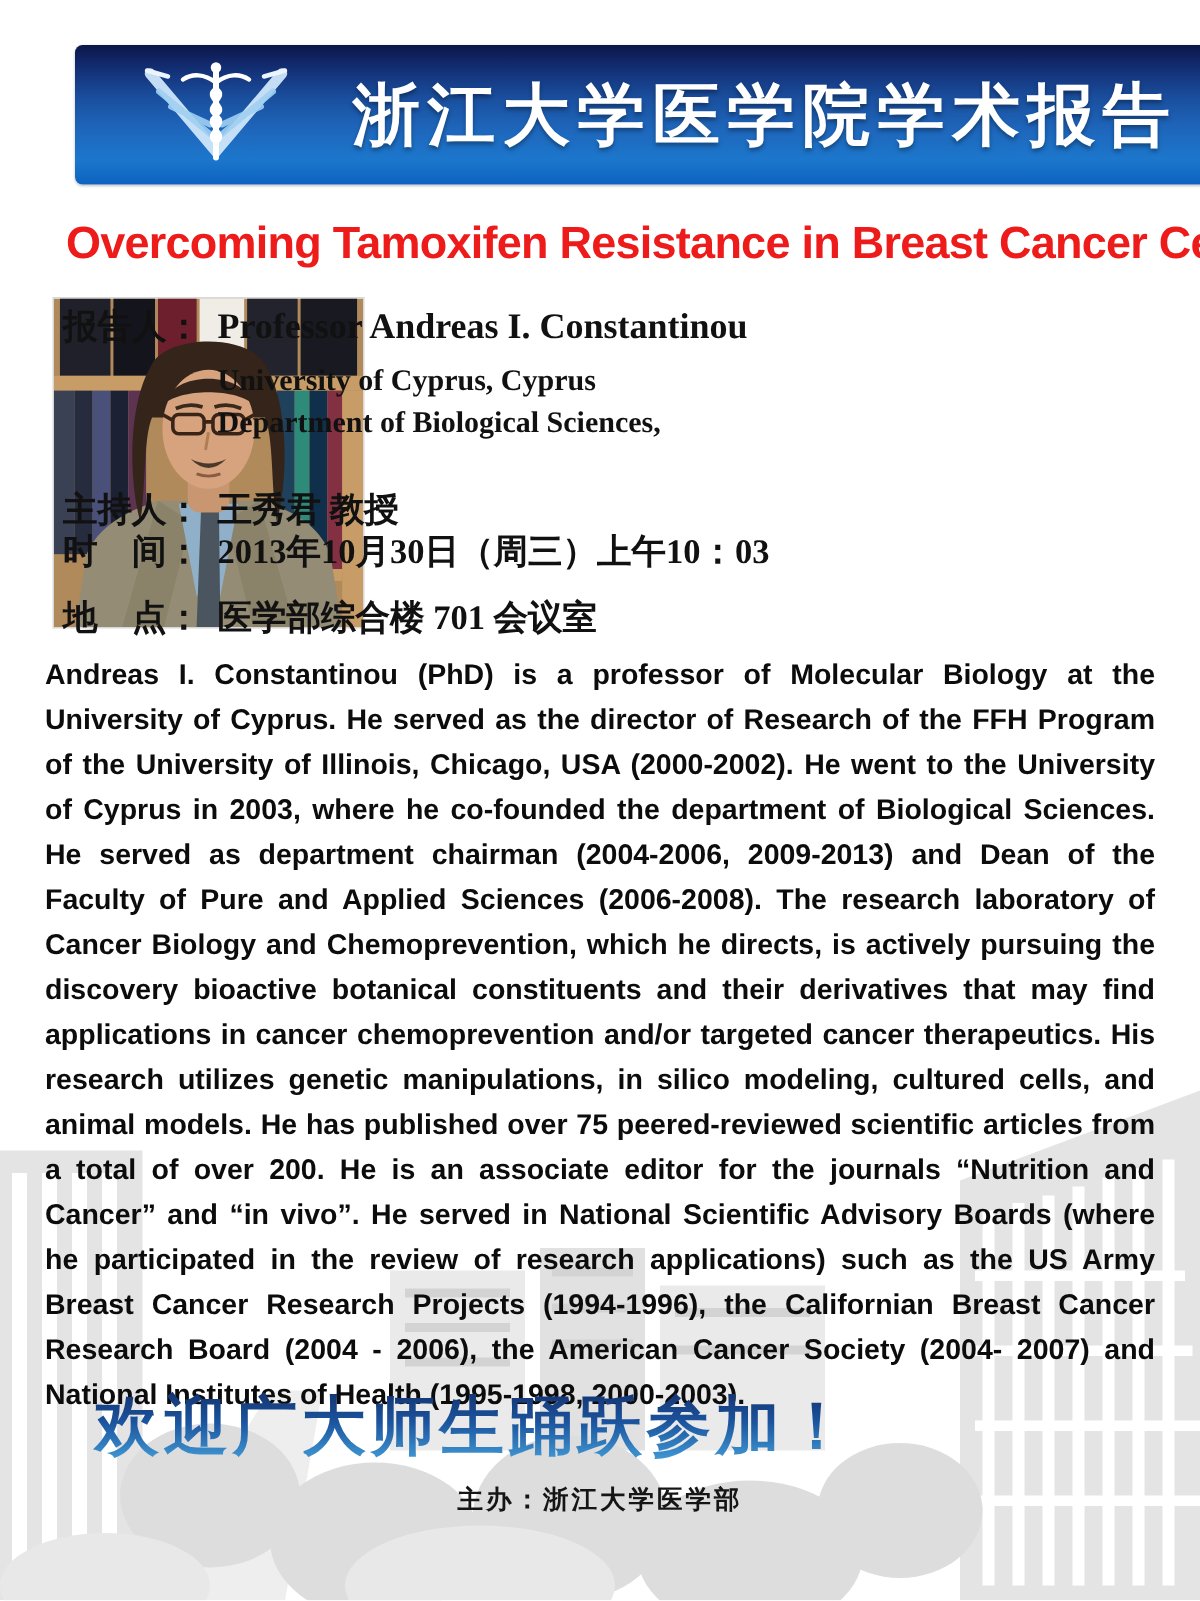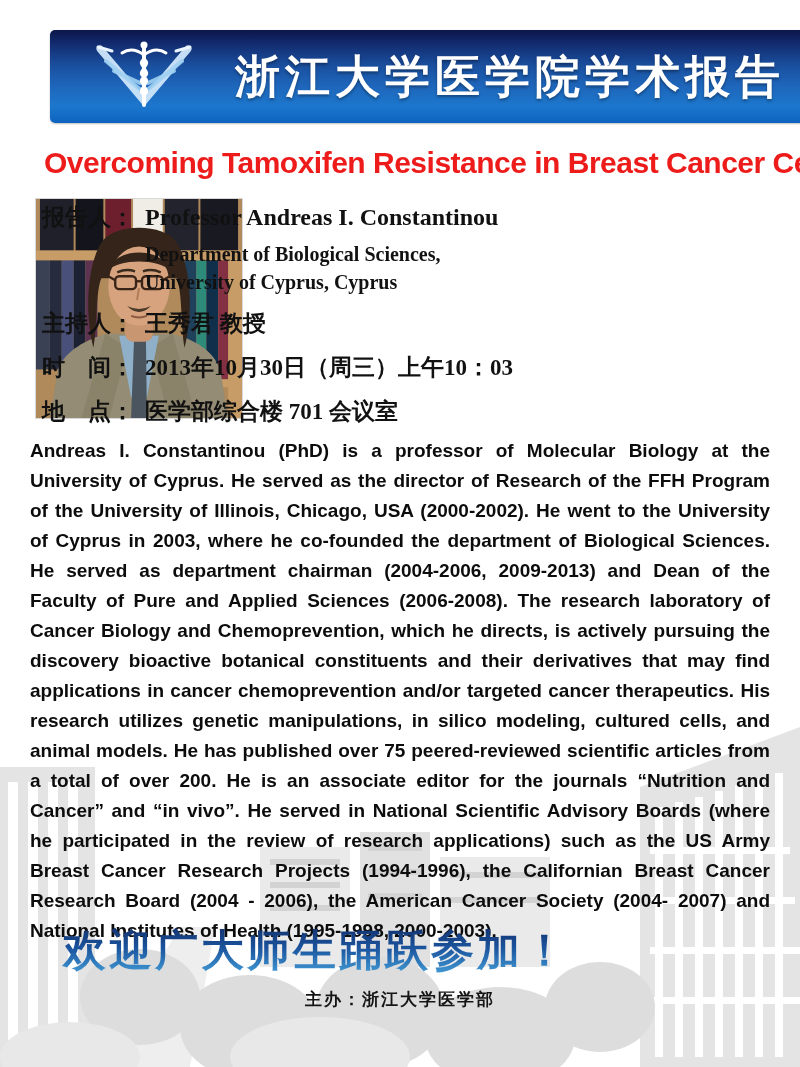--- a/index.html
+++ b/index.html
@@ -86,21 +86,21 @@
     margin-left: 42px;
   }
   .info-label {
     display: inline-block;
     width: 103px;
     font-size: 23px;
     vertical-align: baseline;
   }
   .row-speaker  { top: 202px; font-size: 24px; }
   .row-affil    { top: 240px; left: 103px; font-size: 20px; line-height: 28px; }
-  .row-host     { top: 308px; font-size: 23px; }
+  .row-host     { top: 324px; font-size: 23px; }
   .row-time     { top: 352px; font-size: 23px; }
   .row-venue    { top: 396px; font-size: 23px; }
 
   
   .bio {
     position: absolute;
     left: 30px; top: 436px;
     width: 740px;
     font-size: 19px;
     line-height: 30px;
@@ -292,22 +292,22 @@
       <path d="M104,90 L102,102" stroke="#b07d56" stroke-width="2" fill="none"></path>
       <path d="M92,108 q12,6 24,0 q-6,6 -12,6 q-6,0 -12,-6 Z" fill="#4a382a"></path>
       <path d="M96,118 q8,3 16,0" stroke="#8a5a42" stroke-width="2" fill="none"></path>
     </svg>
   </div>
 
   <div class="info-row row-speaker">
     <span class="info-label">报告人：</span><span>Professor Andreas I. Constantinou</span>
   </div>
   <div class="info-row row-affil">
+    <div>University of Cyprus, Cyprus</div>
     <div>Department of Biological Sciences,</div>
-    <div>University of Cyprus, Cyprus</div>
   </div>
   <div class="info-row row-host">
     <span class="info-label">主持人：</span><span>王秀君  教授</span>
   </div>
   <div class="info-row row-time">
     <span class="info-label">时　间：</span><span>2013年10月30日（周三）上午10：03</span>
   </div>
   <div class="info-row row-venue">
     <span class="info-label">地　点：</span><span>医学部综合楼 701 会议室</span>
   </div>

